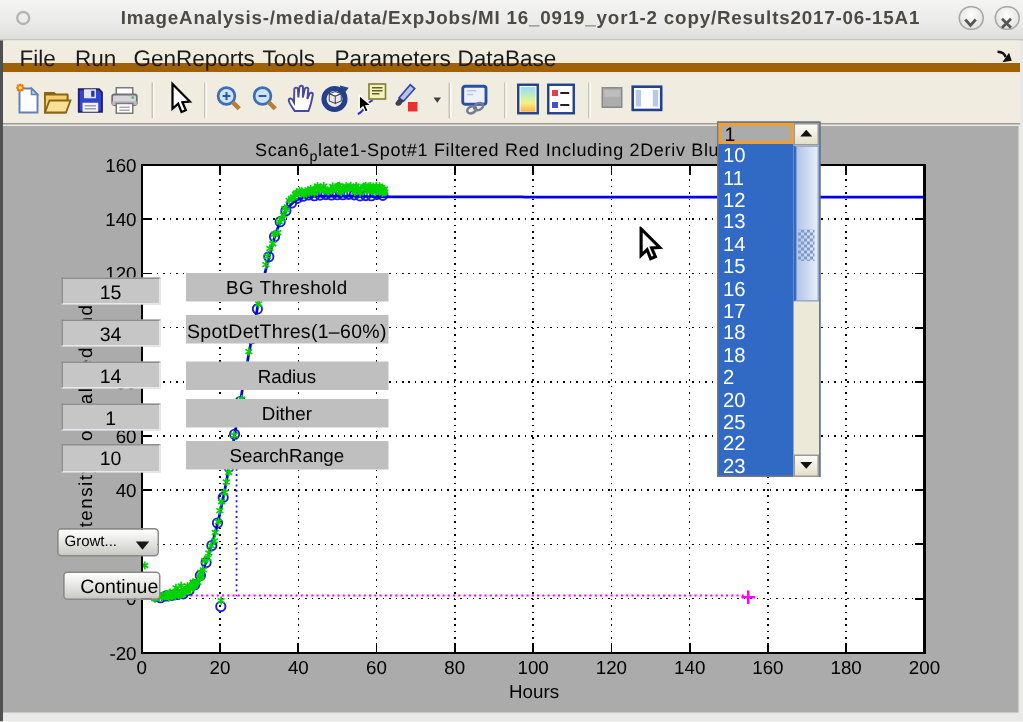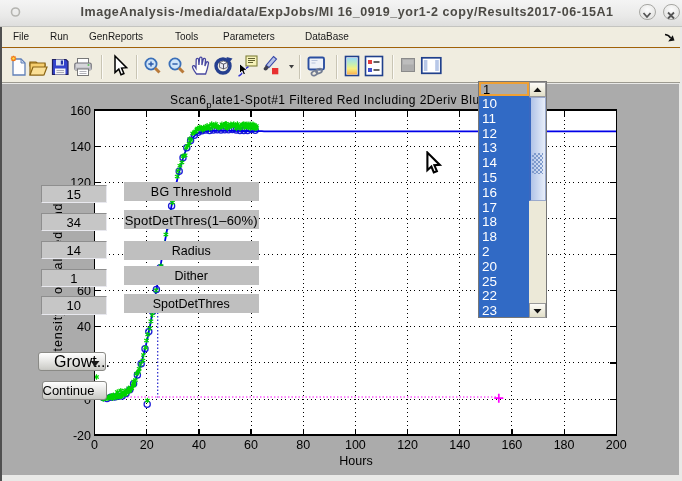--- a/index.html
+++ b/index.html
@@ -1,20 +1,20 @@
 <!DOCTYPE html>
 <html><head><meta charset="utf-8"><style>
 *{margin:0;padding:0;box-sizing:border-box}
 html,body{width:682px;height:481px;overflow:hidden}
 body{position:relative;font-family:"Liberation Sans",sans-serif;background:#e9e9e7}
 .abs{position:absolute}
 .titlebar{left:0;top:0;width:682px;height:27px;background:linear-gradient(#f4f4f4,#eaeae9 60%,#dededd);border-bottom:1px solid #c4c4c0}
 .tbtext{left:6px;width:682px;top:5px;text-align:center;font-size:12.5px;font-weight:bold;color:#4c4a45;letter-spacing:0.55px}
 .wbtn{top:3.8px;width:16.5px;height:16.5px;border-radius:50%;border:1px solid #a8a8a4;background:radial-gradient(circle at 50% 35%,#fdfdfd,#dcdcda);color:#555;font-size:11px;line-height:14px;text-align:center}
-.menubar{left:2px;top:27px;width:678px;height:21px;background:#f0ede0;border-bottom:1px solid #a16207;font-size:10px;color:#1a1a1a}
+.menubar{left:2px;top:27px;width:678px;height:21px;background:#f0ede0;border-bottom:6px solid #a16207;font-size:15px;color:#1a1a1a}
 .mi{position:absolute;top:3.5px}
 .toolbar{left:2px;top:49px;width:678px;height:34px;background:#f0ede0;border-bottom:1px solid #9c9a90}
 .fig{left:2px;top:84px;width:677px;height:391px;background:#ababab}
 .ebox{left:40.5px;width:66.5px;height:18.6px;background:#c6c6c6;border:1px solid #8e8e8e;border-bottom-color:#e8e8ee;border-right-color:#e8e8ee;text-align:center;font-size:13px;color:#000;line-height:17px}
 .lbtn{left:124px;width:134.5px;height:19px;background:#bfbfbf;color:#000;font-size:12.5px;text-align:center;overflow:hidden;line-height:21px}
 .gbtn{background:linear-gradient(#ffffff,#e8e8e6 45%,#cfcfcb 90%,#c6c6c2);border:1px solid #8a8a86;border-radius:3px;color:#000}
 .lrow{height:14.8px;line-height:15px;padding-left:3px;color:#fff;font-size:13.5px}
 </style></head><body>
 <div class="abs" style="left:0;top:0;width:2px;height:481px;background:#505050"></div>
 <div class="abs" style="left:0;top:0;width:2px;height:11px;background:#4060c0"></div>
@@ -239,26 +239,26 @@
 </svg>
 <div class="abs ebox" style="top:184.8px">15</div>
 <div class="abs ebox" style="top:212.7px">34</div>
 <div class="abs ebox" style="top:240.6px">14</div>
 <div class="abs ebox" style="top:268.5px">1</div>
 <div class="abs ebox" style="top:296.4px">10</div>
 <div class="abs lbtn" style="top:182.3px;line-height:15px;font-size:12.5px;padding-top:2.5px;letter-spacing:0.35px">BG Threshold<br>(%below) Dynamic</div>
 <div class="abs lbtn" style="top:210.2px;font-size:13px;line-height:21px;letter-spacing:0.2px">SpotDetThres(1–60%)</div>
 <div class="abs lbtn" style="top:241px">Radius</div>
 <div class="abs lbtn" style="top:266px">Dither</div>
-<div class="abs lbtn" style="top:293.9px">SpotDetThres</div>
-<div class="abs gbtn" style="left:38px;top:351.5px;width:67.5px;height:19.5px;font-size:16px;line-height:17.5px;padding-left:15px">Growt...
+<div class="abs lbtn" style="top:293.9px">SearchRange</div>
+<div class="abs gbtn" style="left:38px;top:351.5px;width:67.5px;height:19.5px;font-size:10px;line-height:17.5px;padding-left:4px">Growt...
 <svg class="abs" style="right:4px;top:7px" width="11" height="8">
       <path d="M0.5 1l9 0-4.5 5.5z" fill="#181818"></path>
     </svg></div>
-<div class="abs gbtn" style="left:41.5px;top:380.5px;width:65px;height:19.5px;font-size:13px;line-height:17.5px;text-align:left">Continue</div>
+<div class="abs gbtn" style="left:41.5px;top:380.5px;width:65px;height:19.5px;font-size:13px;line-height:17.5px;text-align:right">Continue</div>
 
 <div class="abs" style="left:478px;top:80.5px;width:68.5px;height:237.5px;background:#316ac5;border:1px solid #777">
  <div class="abs" style="left:0;top:0;width:49.5px;height:14.5px;background:#ababab;border:2px solid #efa033;color:#000;font-size:13px;line-height:11px;padding-left:2px">1</div>
  <div class="abs" style="left:0;top:14.5px;width:49.5px">
       <div class="lrow">10</div>
       <div class="lrow">11</div>
       <div class="lrow">12</div>
       <div class="lrow">13</div>
       <div class="lrow">14</div>
       <div class="lrow">15</div>

